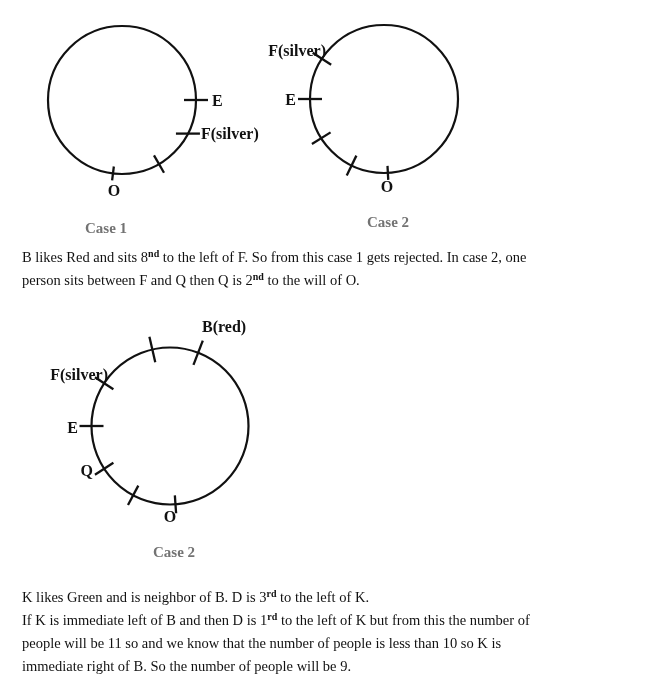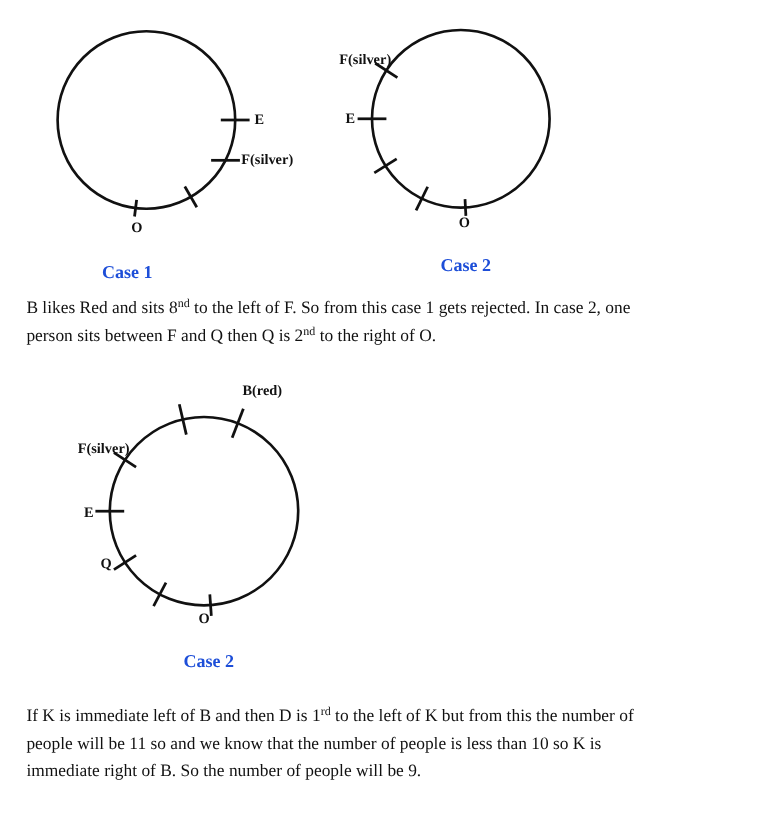--- a/index.html
+++ b/index.html
@@ -3,40 +3,40 @@
 <meta charset="utf-8">
 <style>
   html,body{margin:0;padding:0;background:#ffffff;}
   .stage{
     position:relative;width:652px;height:688px;background:#ffffff;
     font-family:"Liberation Serif",serif;color:#111111;overflow:hidden;
   }
   #diagram-svg{position:absolute;left:0;top:0;}
   #labels{position:absolute;left:0;top:0;width:100%;height:100%;}
   .seat-label{
-    position:absolute;font-weight:bold;font-size:12px;line-height:15px;
+    position:absolute;font-weight:bold;font-size:16px;line-height:15px;
     white-space:nowrap;color:#111111;
   }
   .align-left{transform:translate(0,-50%);}
   .align-right{transform:translate(-100%,-50%);}
   .align-center{transform:translate(-50%,-50%);}
   .caption{
-    position:absolute;font-weight:bold;font-size:15px;line-height:18px;color:#1d4ed8;
+    position:absolute;font-weight:bold;font-size:15px;line-height:18px;color:#737373;
   }
   #cap1{left:85px;top:219px;}
   #cap2{left:367px;top:213px;}
   #cap3{left:153px;top:543px;}
   .para{
     position:absolute;font-size:14.5px;line-height:23px;color:#111111;
     white-space:pre-wrap;
   }
   .para p{margin:0;padding:0;}
   #para-middle{left:22px;top:246px;width:628px;}
   #para-bottom{left:22px;top:586px;width:628px;}
-  sup{font-size:10px;line-height:0;vertical-align:5px;}
+  sup{font-size:10px;line-height:0;vertical-align:5px;font-weight:bold;}
 </style>
 </head>
 <body>
 
 <div class="stage">
   <svg id="diagram-svg" width="652" height="688">
       <circle cx="122" cy="100" r="74" fill="none" stroke="#111111" stroke-width="2.2"></circle>
       <line x1="184" y1="100" x2="208" y2="100" stroke="#111111" stroke-width="2.3" stroke-linecap="butt"></line>
       <line x1="175.93448278993924" y1="133.59529698072646" x2="199.93448278993924" y2="133.59529698072646" stroke="#111111" stroke-width="2.3" stroke-linecap="butt"></line>
       <line x1="154" y1="155.42562584220408" x2="164" y2="172.74613391789288" stroke="#111111" stroke-width="2.3" stroke-linecap="butt"></line>
@@ -68,17 +68,17 @@
       <div class="seat-label align-right" style="left: 78px; top: 427px;">E</div>
       <div class="seat-label align-right" style="left: 93px; top: 470px;">Q</div>
       <div class="seat-label align-center" style="left: 170px; top: 516px;">O</div>
     </div>
 
   <div class="caption" id="cap1">Case 1</div>
   <div class="caption" id="cap2">Case 2</div>
   <div class="caption" id="cap3">Case 2</div>
 
   <div class="para" id="para-middle"><p><span>B likes Red and sits 8</span><sup>nd</sup><span> to the left of F. So from this case 1 gets rejected. In case 2, one
-person sits between F and Q then Q is 2</span><sup>nd</sup><span> to the right of O.</span></p></div>
-  <div class="para" id="para-bottom"><p><span>If K is immediate left of B and then D is 1</span><sup>rd</sup><span> to the left of K but from this the number of
+person sits between F and Q then Q is 2</span><sup>nd</sup><span> to the will of O.</span></p></div>
+  <div class="para" id="para-bottom"><p><span>K likes Green and is neighbor of B. D is 3</span><sup>rd</sup><span> to the left of K.</span></p><p><span>If K is immediate left of B and then D is 1</span><sup>rd</sup><span> to the left of K but from this the number of
 people will be 11 so and we know that the number of people is less than 10 so K is
 immediate right of B. So the number of people will be 9.</span></p></div>
 </div>
 
 </body></html>

